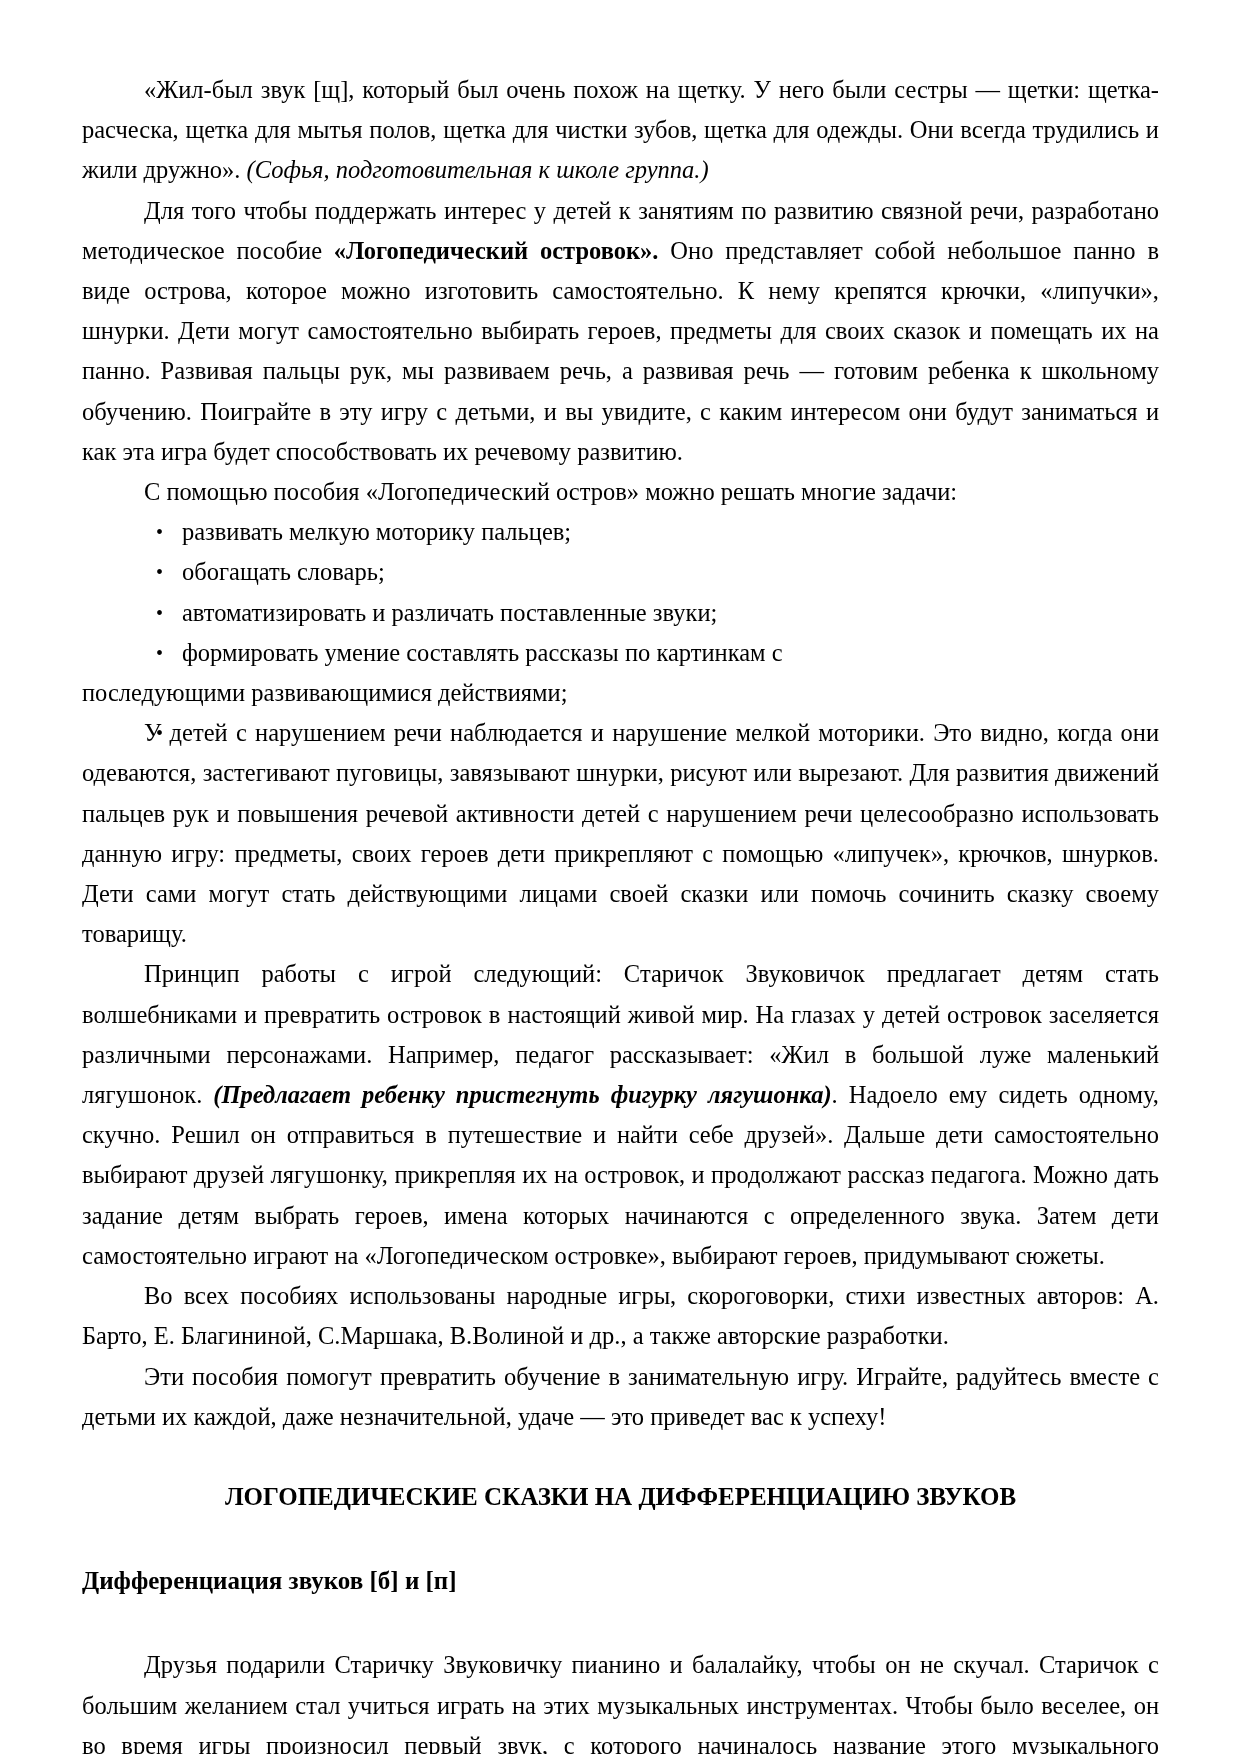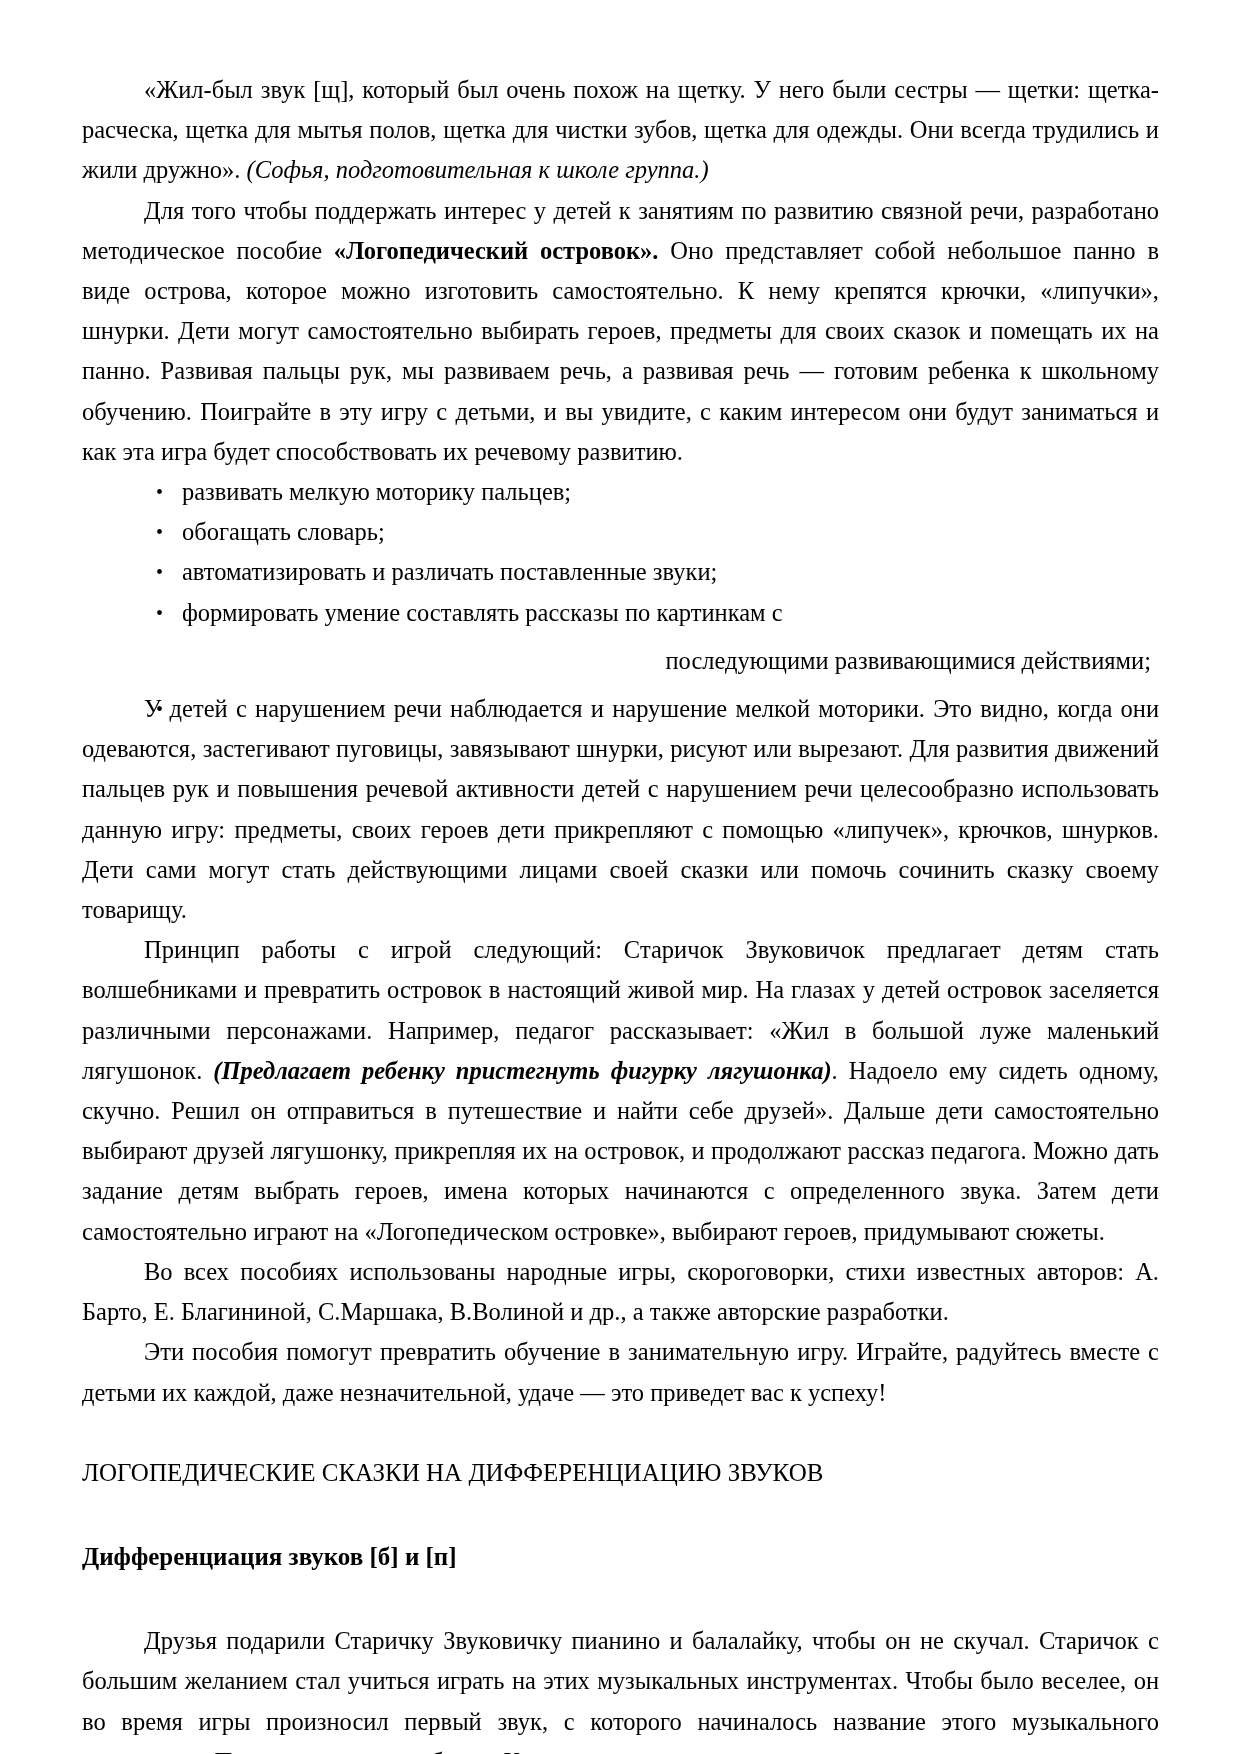--- a/index.html
+++ b/index.html
@@ -50,28 +50,29 @@
     line-height: 40.2px;
   }
   ul.tasks li .bullet {
     position: absolute;
     left: 74px;
     top: 0;
     font-size: 20px;
     line-height: 40.2px;
   }
   .runon {
-    margin: 8px;
+    margin: 0;
     text-indent: 0;
-    text-align: right;
+    text-align: left;
     line-height: 40.2px;
   }
   h1.section-title {
     font-size: 25px;
-    font-weight: normal;
+    font-weight: bold;
+    text-align: center;
     margin: 40px 0 0 0;
     line-height: 40.2px;
     letter-spacing: 0px;
   }
   h2.sub-title {
     font-size: 25px;
     font-weight: bold;
     text-align: left;
     margin: 44px 0 0 0;
     line-height: 40.2px;
@@ -81,20 +82,21 @@
 </head>
 <body>
 
 <div class="page">
   <div class="doc-body">
 
     <p class="para"><span>«Жил-был звук [щ], который был очень похож на щетку. У него были сестры — щетки: щетка-расческа, щетка для мытья полов, щетка для чистки зубов, щетка для одежды. Они всегда трудились и жили дружно». </span><span class="i">(Софья, подготовительная к школе группа.)</span></p>
 
     <p class="para"><span>Для того чтобы поддержать интерес у детей к занятиям по развитию связной речи, разработано методическое пособие </span><span class="b">«Логопедический островок».</span><span> Оно представляет собой небольшое панно в виде острова, которое можно изготовить самостоятельно. К нему крепятся крючки, «липучки», шнурки. Дети могут самостоятельно выбирать героев, предметы для своих сказок и помещать их на панно. Развивая пальцы рук, мы развиваем речь, а развивая речь — готовим ребенка к школьному обучению. Поиграйте в эту игру с детьми, и вы увидите, с каким интересом они будут заниматься и как эта игра будет способствовать их речевому развитию.</span></p>
 
+    <p class="para">С помощью пособия «Логопедический остров» можно решать многие задачи:</p>
 
     <ul class="tasks">
       <li><span class="bullet">•</span><span>развивать мелкую моторику пальцев;</span></li>
       <li><span class="bullet">•</span><span>обогащать словарь;</span></li>
       <li><span class="bullet">•</span><span>автоматизировать и различать поставленные звуки;</span></li>
       <li><span class="bullet">•</span><span>формировать умение составлять рассказы по картинкам с</span></li>
     </ul>
 
     <p class="runon">последующими развивающимися действиями;</p>
 

